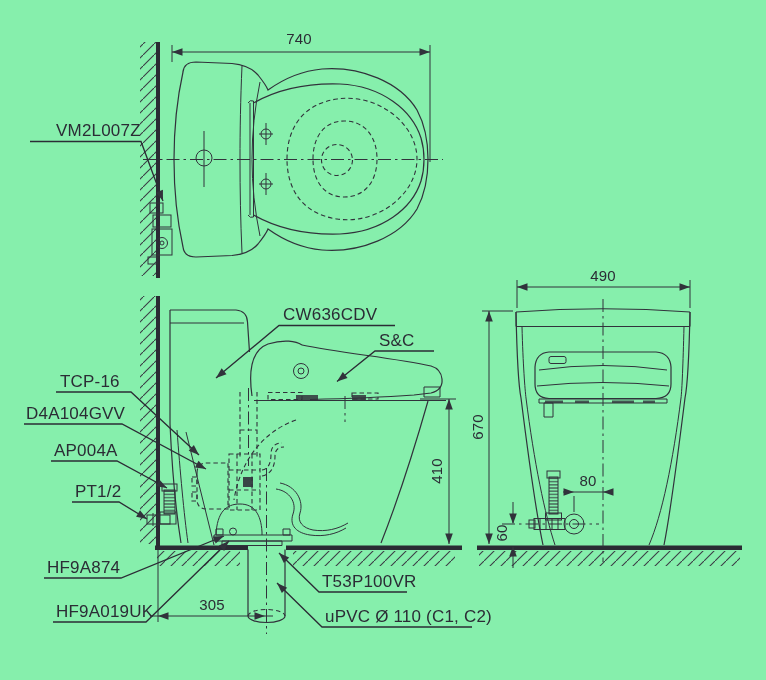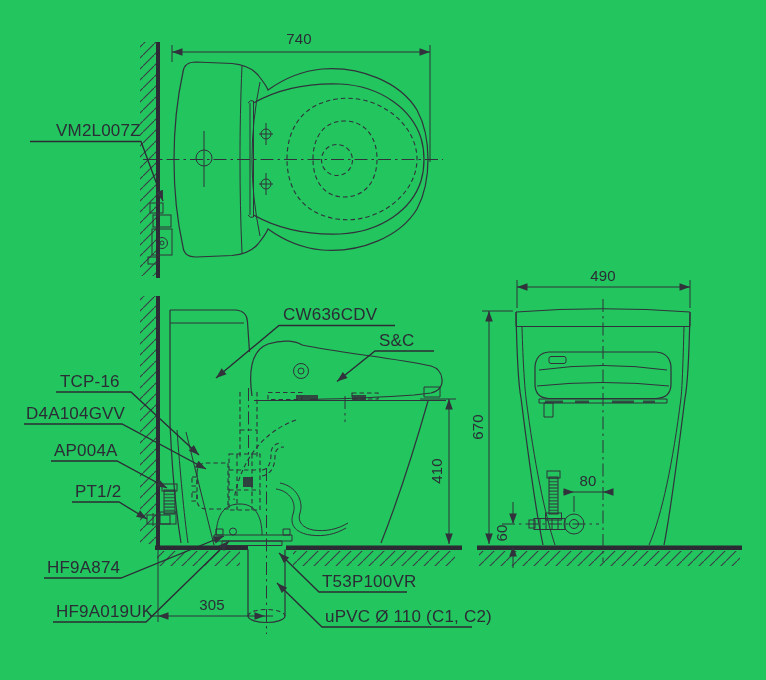--- a/index.html
+++ b/index.html
@@ -1,17 +1,17 @@
 <!DOCTYPE html>
 <html><head>
 <meta charset="utf-8">
 <title>Toilet installation drawing</title>
 <style>
   html,body{margin:0;padding:0;background:#ffffff;}
-  .canvas{position:relative;width:766px;height:680px;background:#22c55e;overflow:hidden;
+  .canvas{position:relative;width:766px;height:680px;background:#86efac;overflow:hidden;
           font-family:"Liberation Sans",sans-serif;}
   svg{display:block}
   text{font-family:"Liberation Sans",sans-serif;fill:#2b2c35;}
   .lbl{font-size:17px;letter-spacing:.2px;}
   .dim{font-size:15px;letter-spacing:.2px;}
   .ln{stroke:#31323b;stroke-width:1.2;fill:none;}
   .thin{stroke:#31323b;stroke-width:1;fill:none;}
   .dash{stroke:#31323b;stroke-width:1.1;fill:none;stroke-dasharray:4.5 3;}
   .cdash{stroke:#31323b;stroke-width:1;fill:none;stroke-dasharray:13 4 2.5 4;}
   .thick{fill:#2a2b33;stroke:none;}

